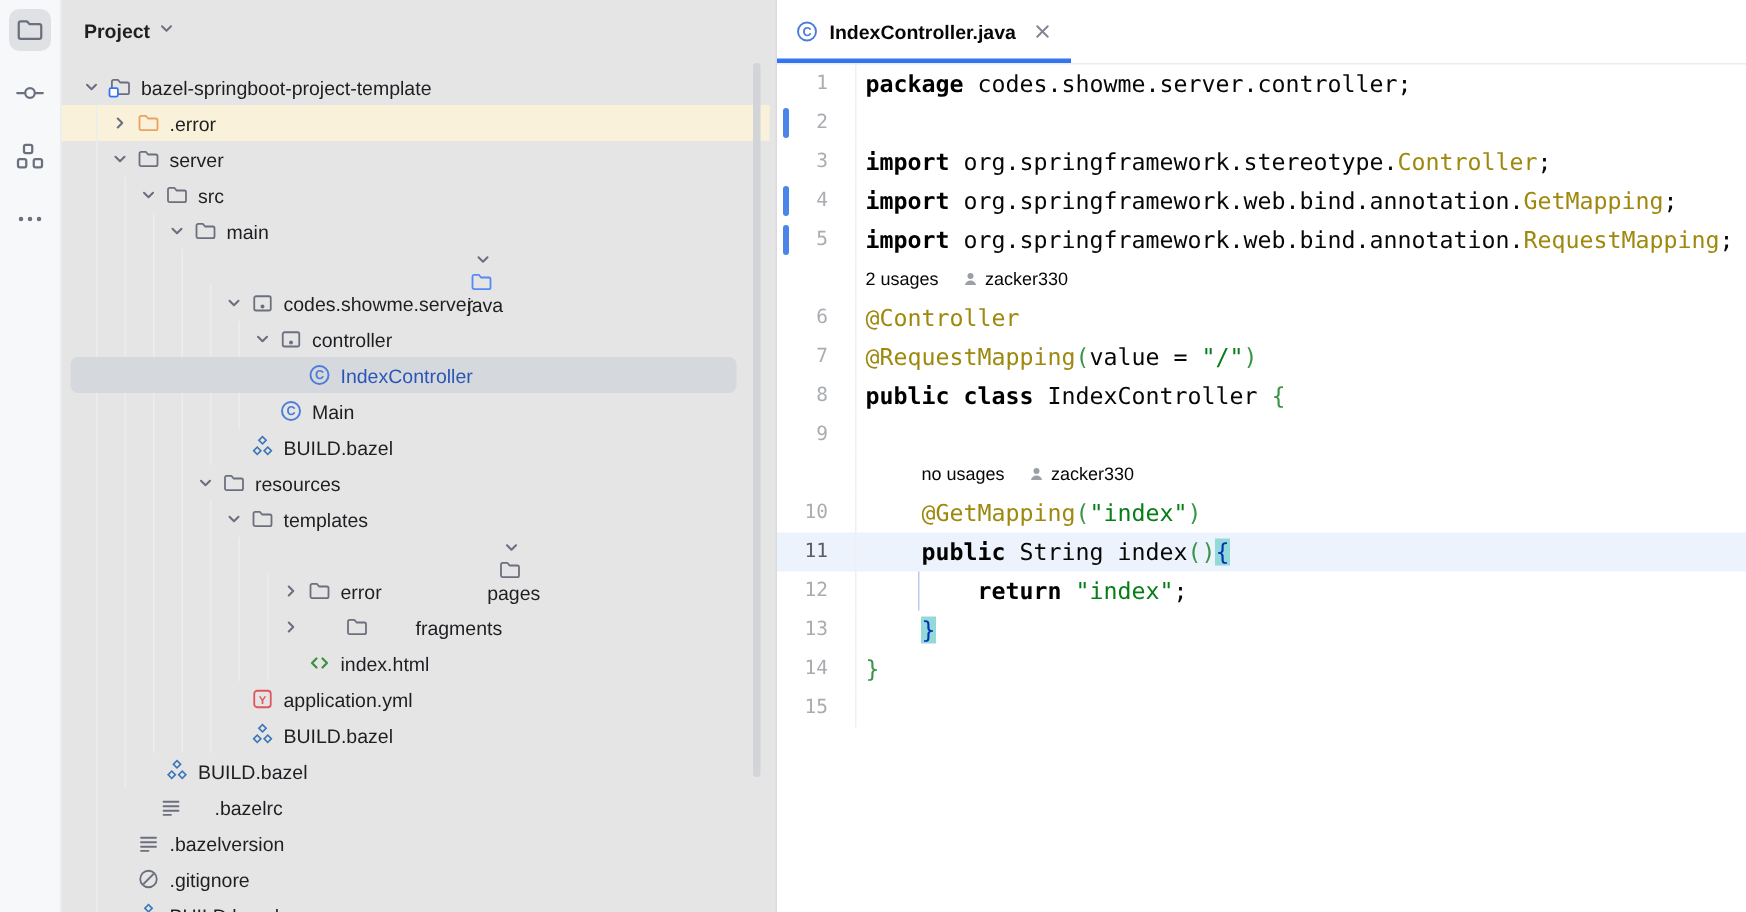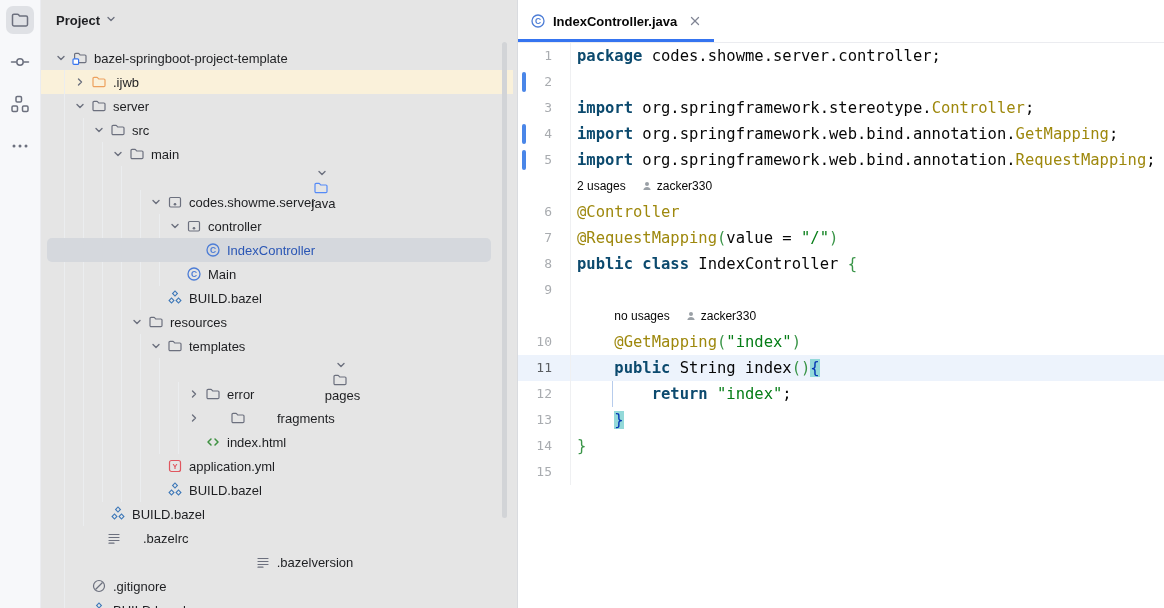--- a/index.html
+++ b/index.html
@@ -47,21 +47,21 @@
   .editor{position:relative;flex:1;}
   .ed-row{display:flex;height:26px;line-height:26px;white-space:pre;
     font-family:"DejaVu Sans Mono","Liberation Mono",monospace;font-size:15.5px;}
   .ed-row .gutter{width:52px;flex:none;position:relative;}
   .ed-row .num{display:block;text-align:right;padding-right:18px;font-size:13px;color:#A9ACB0;
     font-family:"DejaVu Sans Mono","Liberation Mono",monospace;}
   .ed-row .bar{position:absolute;left:4px;top:3px;width:4px;height:20px;border-radius:2px;background:#4A86E8;}
   .ed-row .code{flex:1;border-left:1px solid #EFF0F2;padding-left:6px;color:#070707;}
   .ed-current{background:#EDF3FC;}
   .ed-current .num{color:#5A5D61;}
-  .tok-kw{color:#0c4a6e;font-weight:700;}
+  .tok-kw{color:#000000;font-weight:700;}
   .tok-pl{color:#070707;}
   .tok-ann{color:#9E880D;}
   .tok-str{color:#067D17;}
   .tok-br{color:#3A9548;}
   .tok-mb{color:#0033B3;background:#93D9D9;}
   .inlay{display:flex;align-items:center;font-family:"Liberation Sans",sans-serif;
     font-size:12px;color:#8C8F94;}
   .inlay .author-icon{margin:0 5px 0 16px;display:flex;align-items:center;}
   .indent-guide{position:absolute;width:1px;background:#B7CCEC;z-index:2;}
 </style>
@@ -133,21 +133,21 @@
           <span class="chev">
             <svg width="14" height="14" viewBox="0 0 14 14" fill="none" stroke="#6C707E" stroke-width="1.4" stroke-linecap="round" stroke-linejoin="round">
               <polyline points="5.5,4 8.5,7 5.5,10"></polyline>
             </svg>
           </span>
           <span class="t-icon">
             <svg width="16" height="16" viewBox="0 0 16 16" fill="none" stroke="#EDA15E" stroke-width="1.2" stroke-linejoin="round">
               <path d="M2 4.4c0-.6.5-1.1 1.1-1.1h2.8c.4 0 .7.2.9.5l.9 1.2h5.2c.6 0 1.1.5 1.1 1.1v5.5c0 .6-.5 1.1-1.1 1.1H3.1c-.6 0-1.1-.5-1.1-1.1z"></path>
             </svg>
           </span>
-          <span class="t-label">.ijwb</span>
+          <span class="t-label">.error</span>
         </div>
         <div class="tree-row" style="padding-left: 32px;">
           <span class="chev">
             <svg width="14" height="14" viewBox="0 0 14 14" fill="none" stroke="#6C707E" stroke-width="1.4" stroke-linecap="round" stroke-linejoin="round">
               <polyline points="4,5.5 7,8.5 10,5.5"></polyline>
             </svg>
           </span>
           <span class="t-icon">
             <svg width="16" height="16" viewBox="0 0 16 16" fill="none" stroke="#6C707E" stroke-width="1.2" stroke-linejoin="round">
               <path d="M2 4.4c0-.6.5-1.1 1.1-1.1h2.8c.4 0 .7.2.9.5l.9 1.2h5.2c.6 0 1.1.5 1.1 1.1v5.5c0 .6-.5 1.1-1.1 1.1H3.1c-.6 0-1.1-.5-1.1-1.1z"></path>
@@ -365,21 +365,21 @@
           <span class="t-icon">
             <svg width="16" height="16" viewBox="0 0 16 16" stroke="#6C707E" stroke-width="1.2" stroke-linecap="round">
               <line x1="3" y1="4.5" x2="13" y2="4.5"></line>
               <line x1="3" y1="7.5" x2="13" y2="7.5"></line>
               <line x1="3" y1="10.5" x2="13" y2="10.5"></line>
               <line x1="3" y1="13.2" x2="8" y2="13.2"></line>
             </svg>
           </span>
           <span class="t-label">.bazelrc</span>
         </div>
-        <div class="tree-row" style="padding-left: 32px; justify-content: center;">
+        <div class="tree-row" style="padding-left: 32px;">
           <span class="chev"></span>
           <span class="t-icon">
             <svg width="16" height="16" viewBox="0 0 16 16" stroke="#6C707E" stroke-width="1.2" stroke-linecap="round">
               <line x1="3" y1="4.5" x2="13" y2="4.5"></line>
               <line x1="3" y1="7.5" x2="13" y2="7.5"></line>
               <line x1="3" y1="10.5" x2="13" y2="10.5"></line>
               <line x1="3" y1="13.2" x2="8" y2="13.2"></line>
             </svg>
           </span>
           <span class="t-label">.bazelversion</span>

